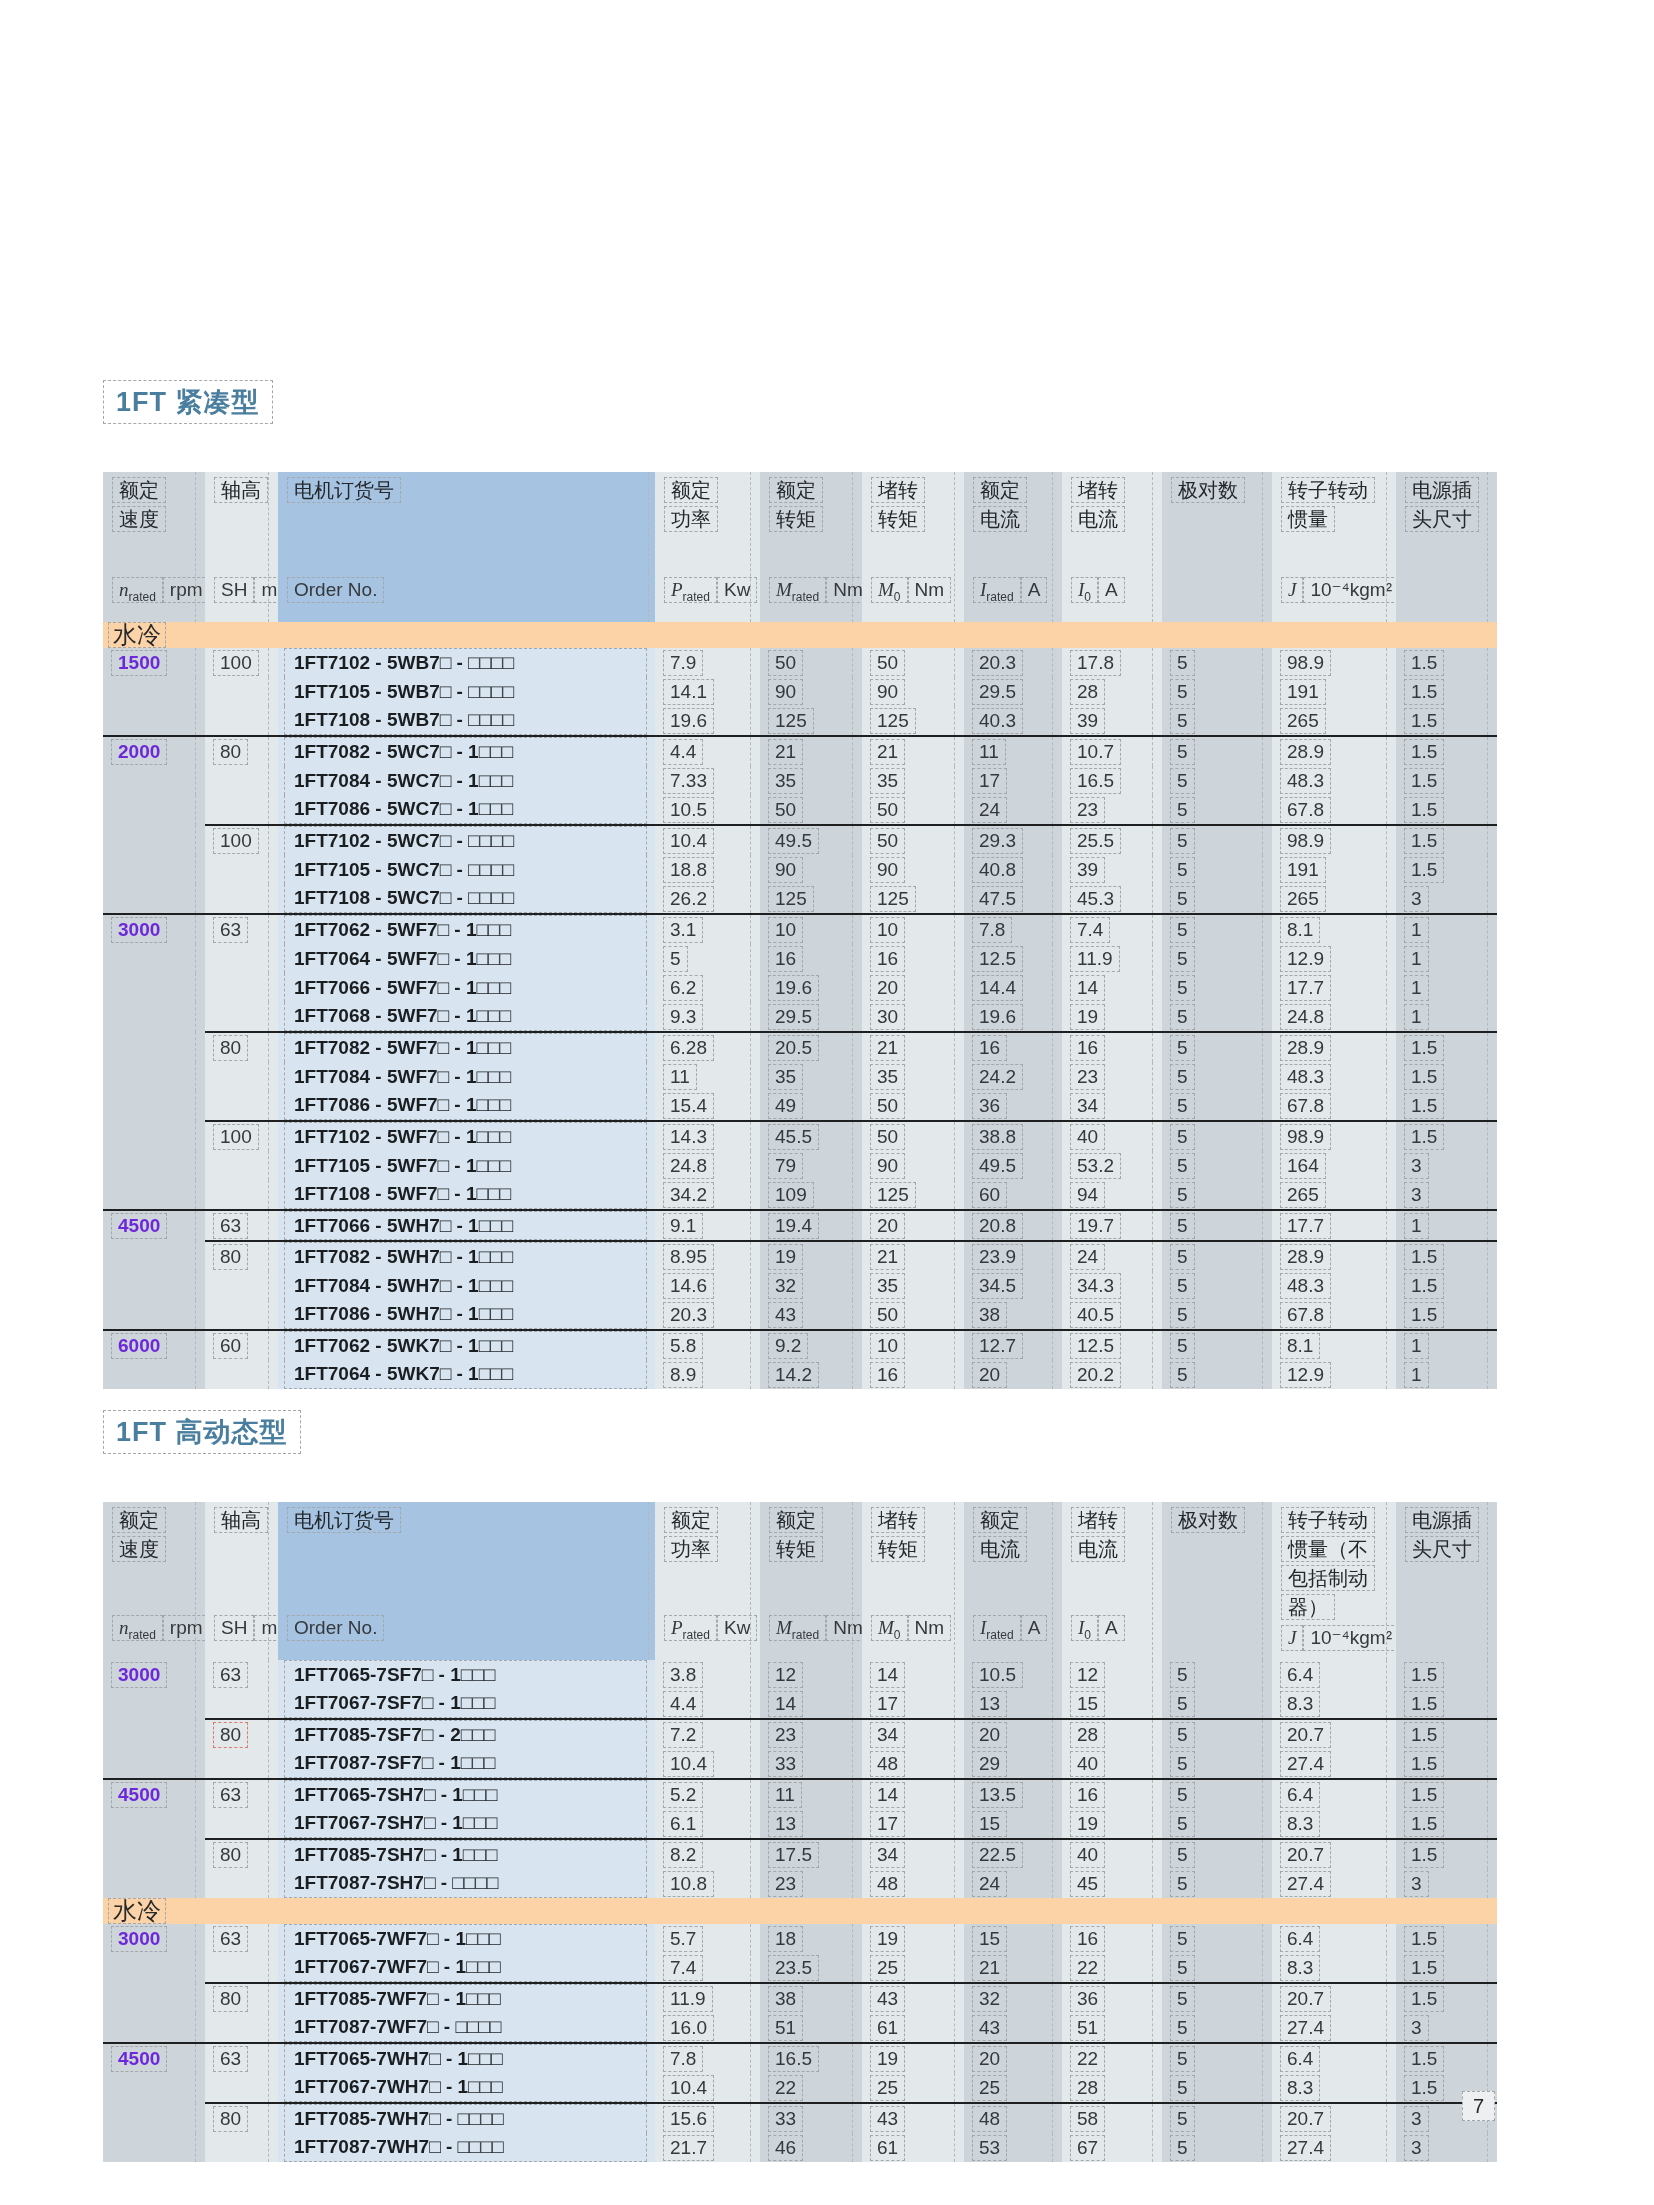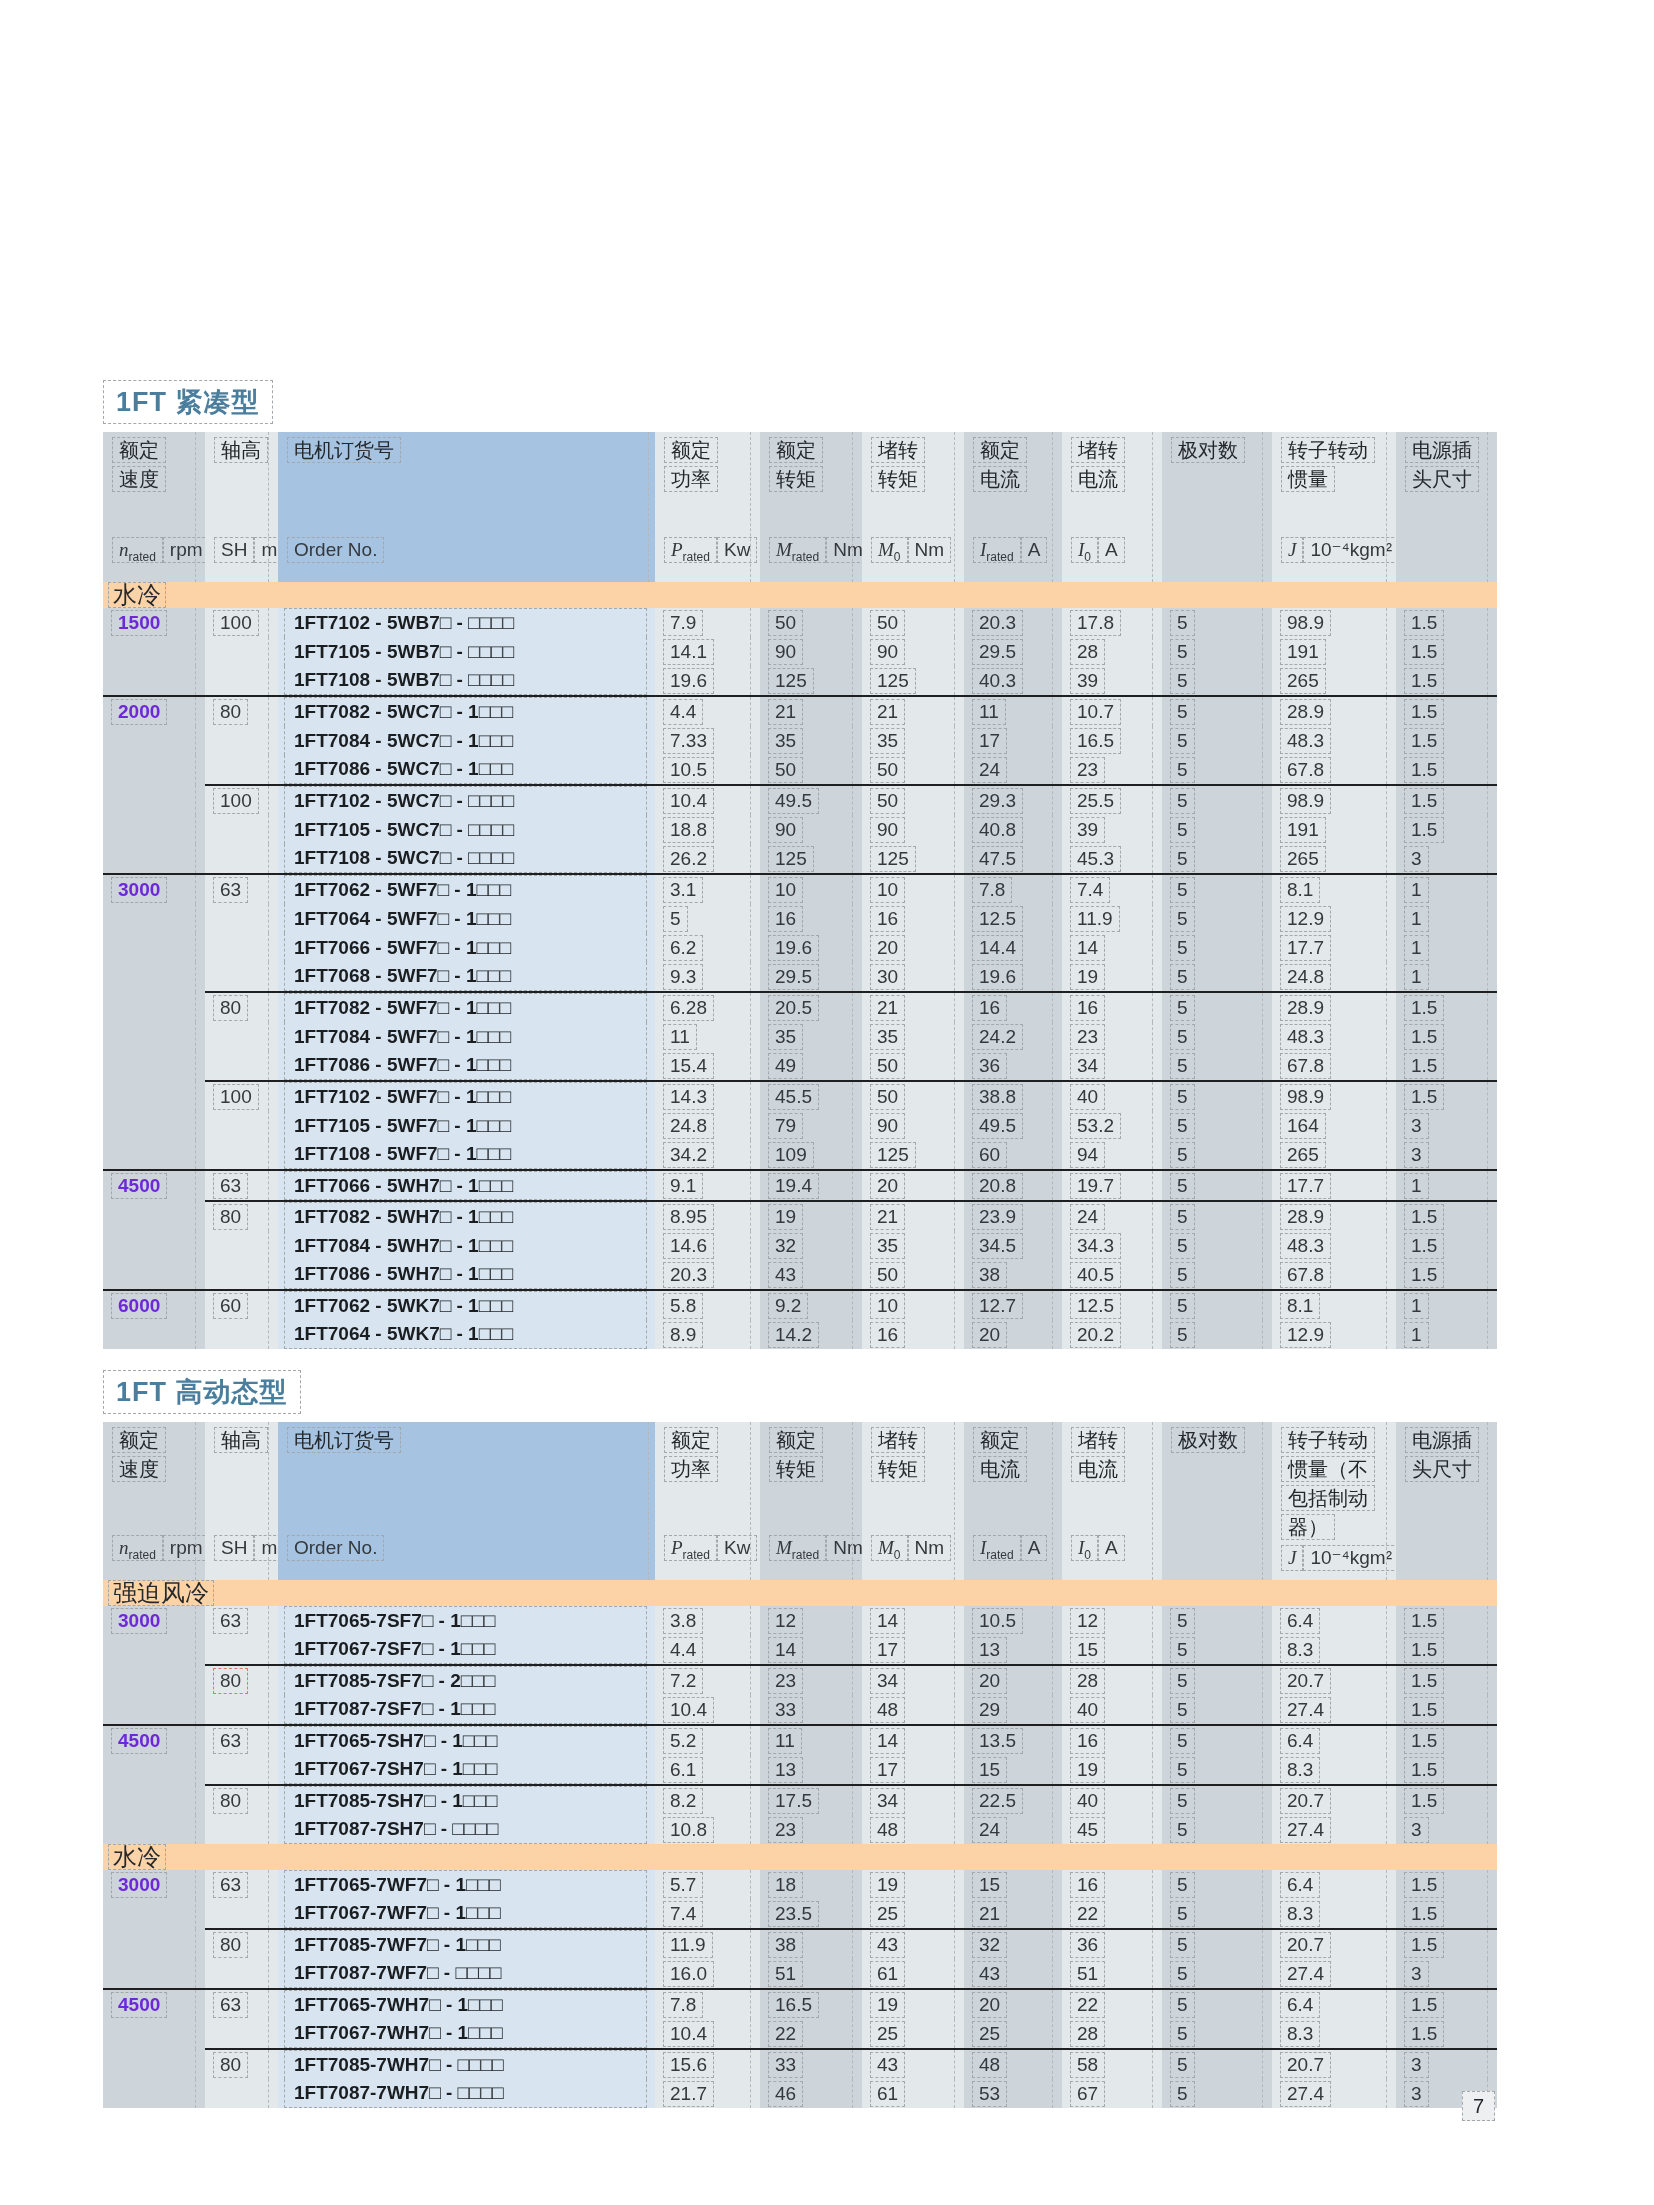--- a/index.html
+++ b/index.html
@@ -5,21 +5,21 @@
   html,body{margin:0;padding:0;}
   body{
     width:1654px;height:2205px;background:#ffffff;position:relative;overflow:hidden;
     font-family:"Liberation Sans","DejaVu Sans",sans-serif;
   }
   #content{position:absolute;left:103px;top:380px;width:1394px;}
   .ctitle{
     display:inline-block;border:1px dashed #a3a8ad;padding:3px 12px;margin:0 0 8px 0;
     font-size:27px;font-weight:bold;color:#4a7e9e;letter-spacing:1px;
   }
-  table.cat{border-collapse:collapse;table-layout:fixed;width:1394px;margin-bottom:21px;}
+  table.cat{border-collapse:collapse;table-layout:fixed;width:1394px;margin-bottom:21px;margin-top:40px;}
   table.cat th,table.cat td{padding:0;margin:0;}
   .c0,.c4,.c6,.c8,.c10{background:#cdd4da;}
   .c1,.c3,.c5,.c7,.c9{background:#e3e8eb;}
   th.c2{background:#a6c4e2;}
   td.c2{background:#d8e5f1;}
   tr.data td{height:29px;vertical-align:middle;position:relative;}
   td.vcol::after, th.hc::after{
     content:"";position:absolute;top:0;bottom:0;right:9px;border-right:1px dashed #b3b8bd;
   }
   th.c2::after{right:6px;}
@@ -718,23 +718,20 @@
               <div class="zh">
                 <span class="t">电源插</span>
                 <span class="t">头尺寸</span>
               </div>
               <div class="sy"></div>
             </div>
           </th>
         </tr>
       </thead>
       <tbody>
-        <tr class="band">
-          <td colspan="11"><span class="t">强迫风冷</span></td>
-        </tr>
         <tr class="data">
           <td class="c0 vcol"><span class="t b">3000</span></td>
           <td class="c1 vcol"><span class="t">63</span></td>
           <td class="c2">
             <div class="ow ot">1FT7065-7SF7□ - 1□□□</div>
           </td>
           <td class="c3 vcol"><span class="t">3.8</span></td>
           <td class="c4 vcol"><span class="t">12</span></td>
           <td class="c5 vcol"><span class="t">14</span></td>
           <td class="c6 vcol"><span class="t">10.5</span></td>

